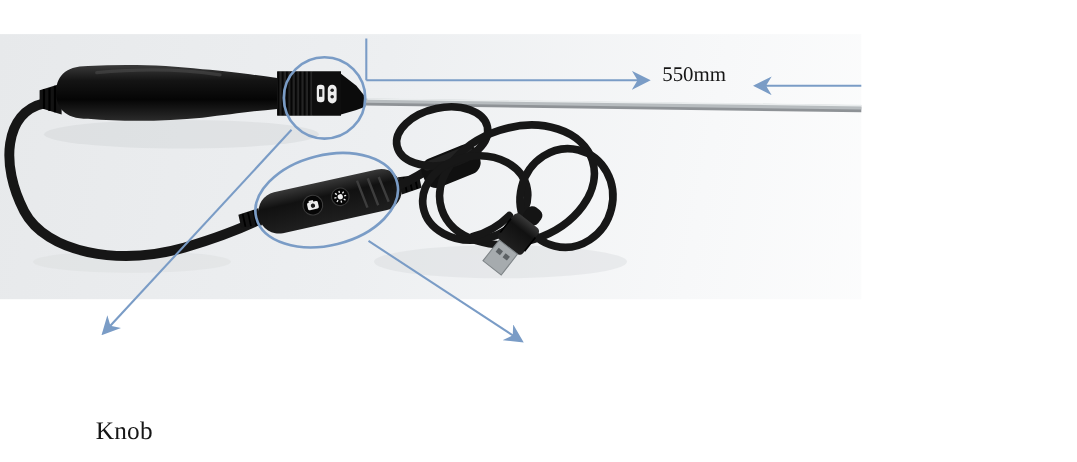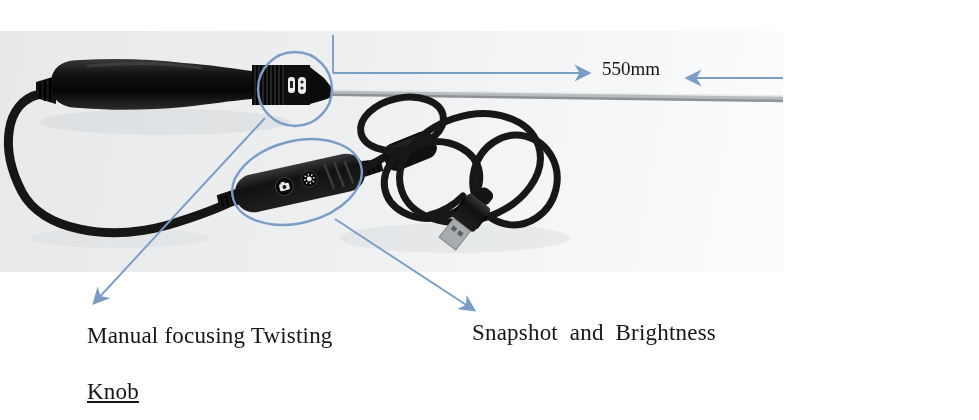--- a/index.html
+++ b/index.html
@@ -10,21 +10,21 @@
   }
   .photo-backdrop{
     position:absolute;left:0;top:31px;width:979px;height:241px;
     background:linear-gradient(100deg,#e7e9eb 0%,#edeff1 35%,#f7f8f9 65%,#ffffff 92%);
   }
   .art{position:absolute;left:0;top:0;width:979px;height:420px;}
   .txt{position:absolute;color:#161616;white-space:pre;}
   .dim-label{left:602px;top:58px;font-size:19px;}
   .lbl{font-size:23px;letter-spacing:0.2px;}
   .l1a{left:87px;top:323px;}
-  .l1b{left:87px;top:379px;text-decoration:underline;}
+  .l1b{left:87px;top:379px;}
   .l2a{left:472px;top:320px;}
   .l2b{left:472px;top:376px;}
 </style>
 </head>
 <body>
 
 <div class="stage">
 
   <div class="photo-backdrop"></div>
 
@@ -169,18 +169,16 @@
         <line x1="968" y1="50" x2="968" y2="104"></line>
       </g>
 
       <line x1="265" y1="118" x2="94" y2="303" marker-end="url(#mArrow)"></line>
       <line x1="335" y1="219" x2="474" y2="310" marker-end="url(#mArrow)"></line>
     </g>
   </svg>
 
   <div class="txt dim-label">550mm</div>
 
-  <div class="txt lbl l1a">Manual focusing Twisting</div>
   <div class="txt lbl l1b">Knob</div>
 
-  <div class="txt lbl l2a">Snapshot  and  Brightness</div>
 
 </div>
 
 </body></html>

